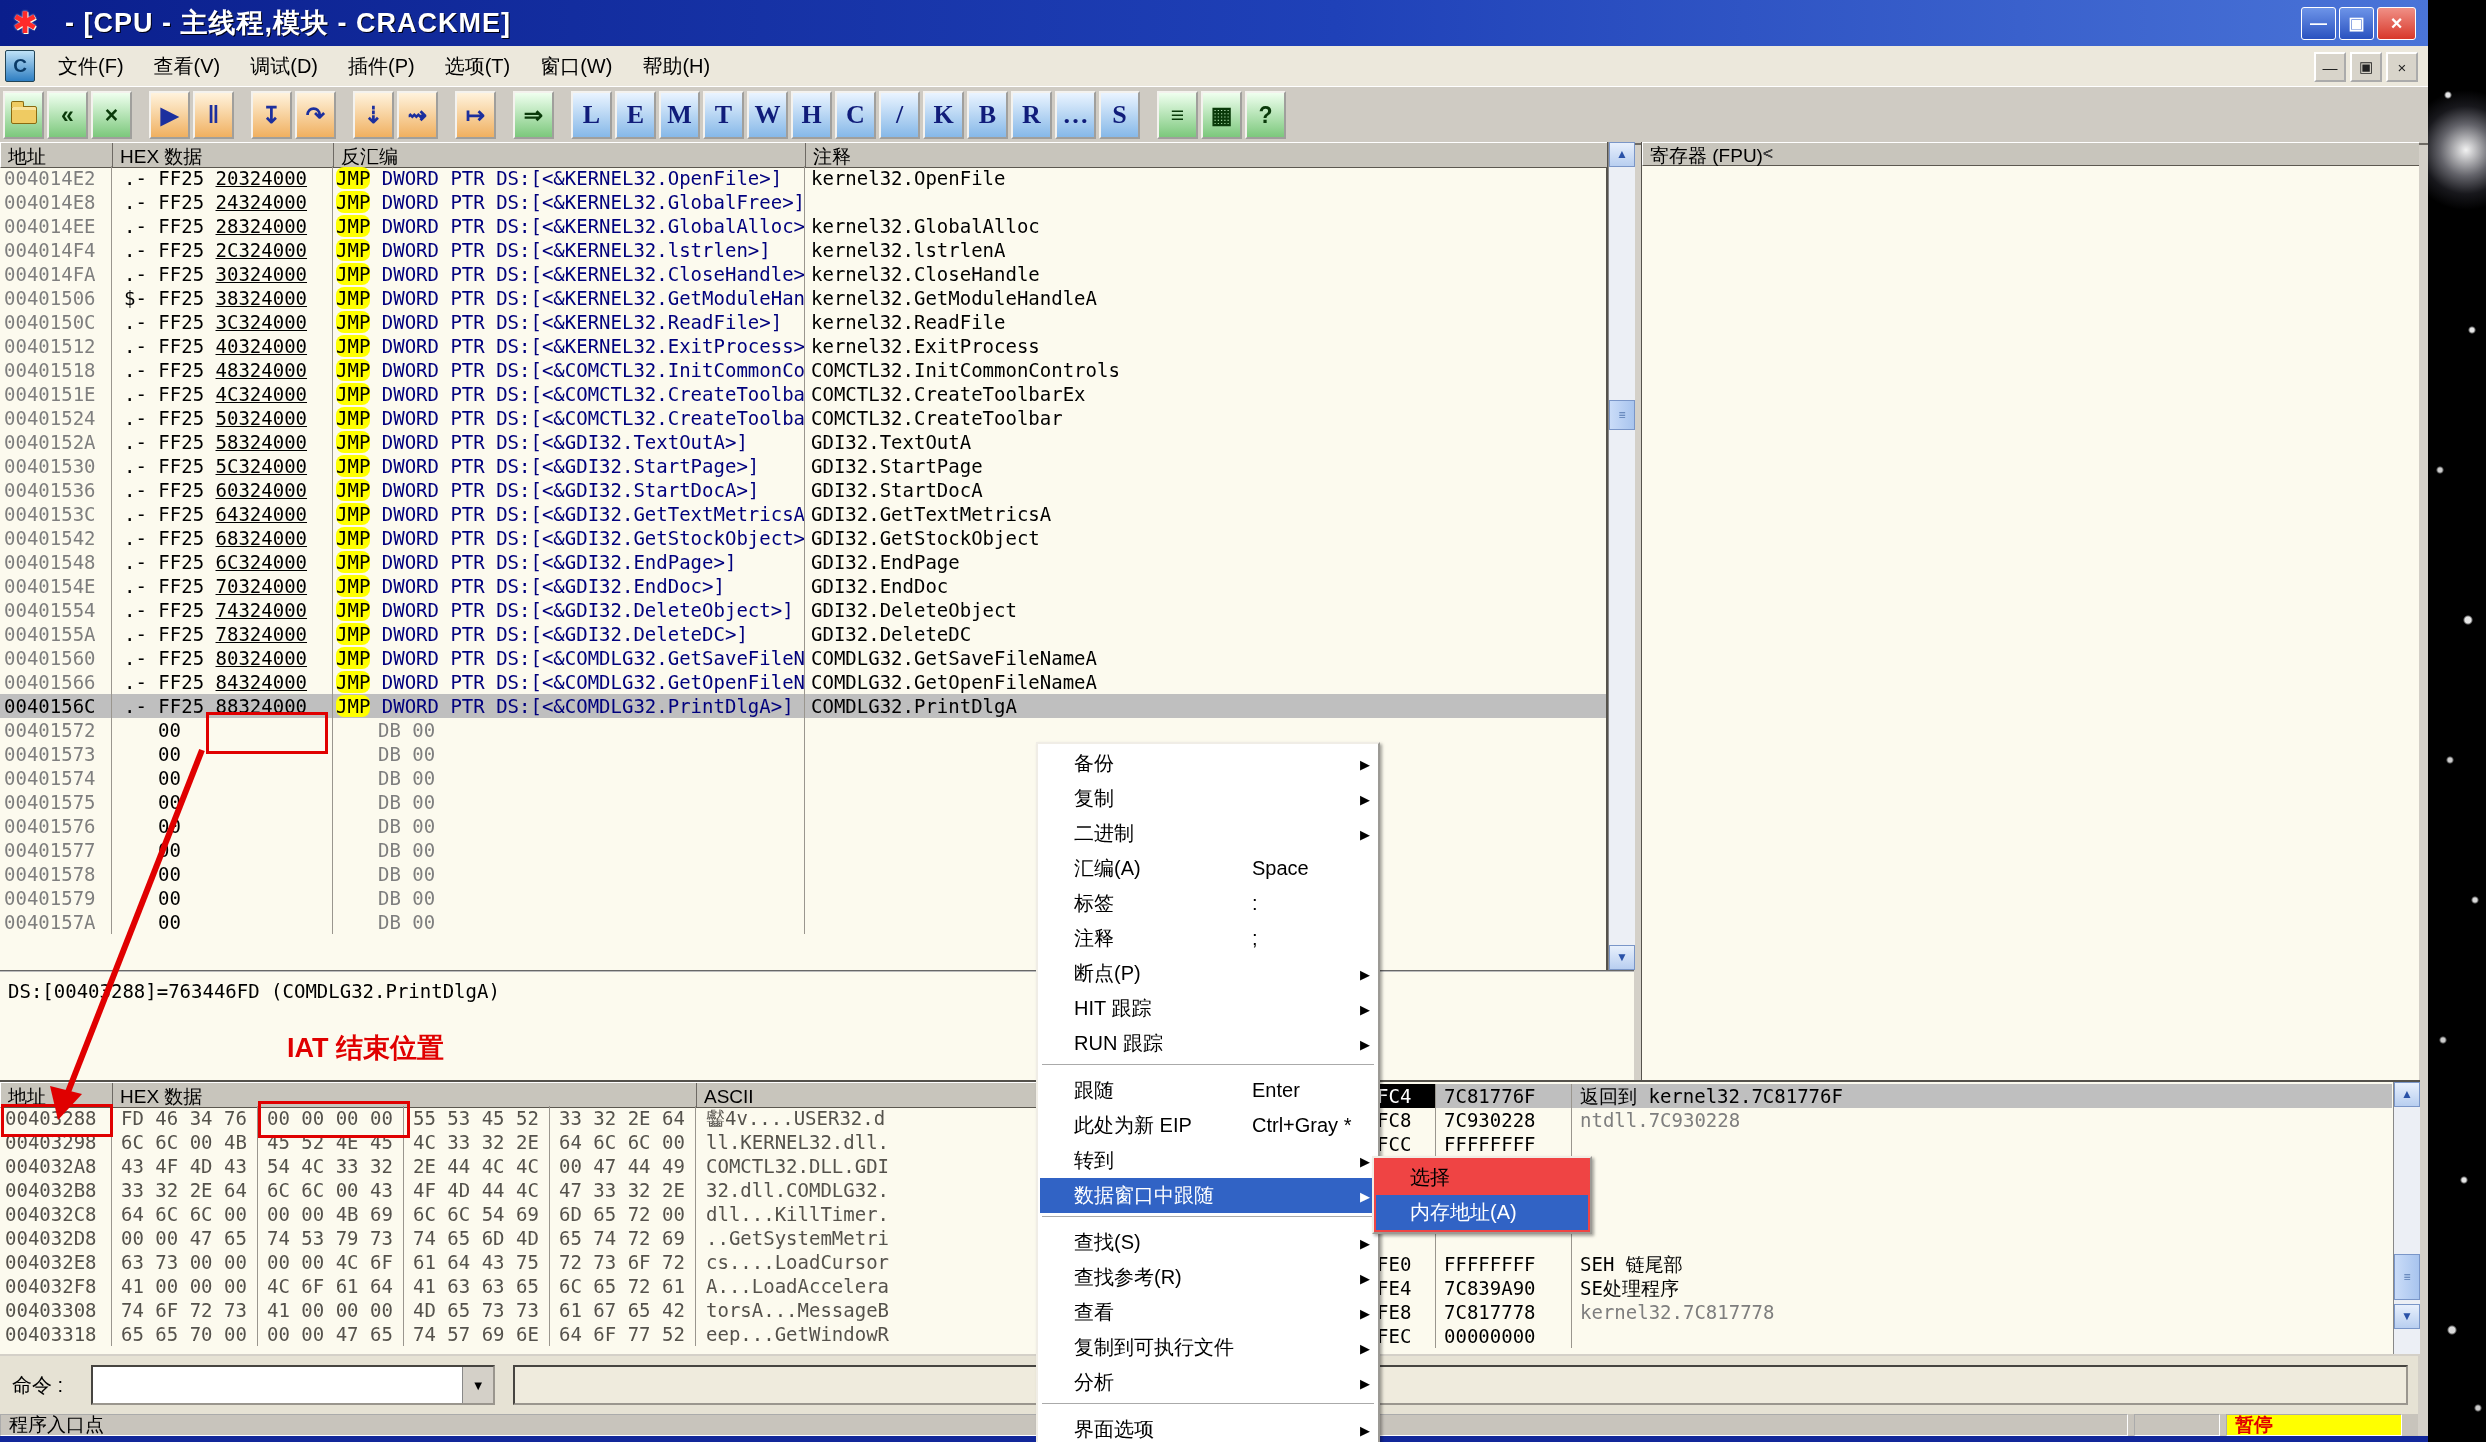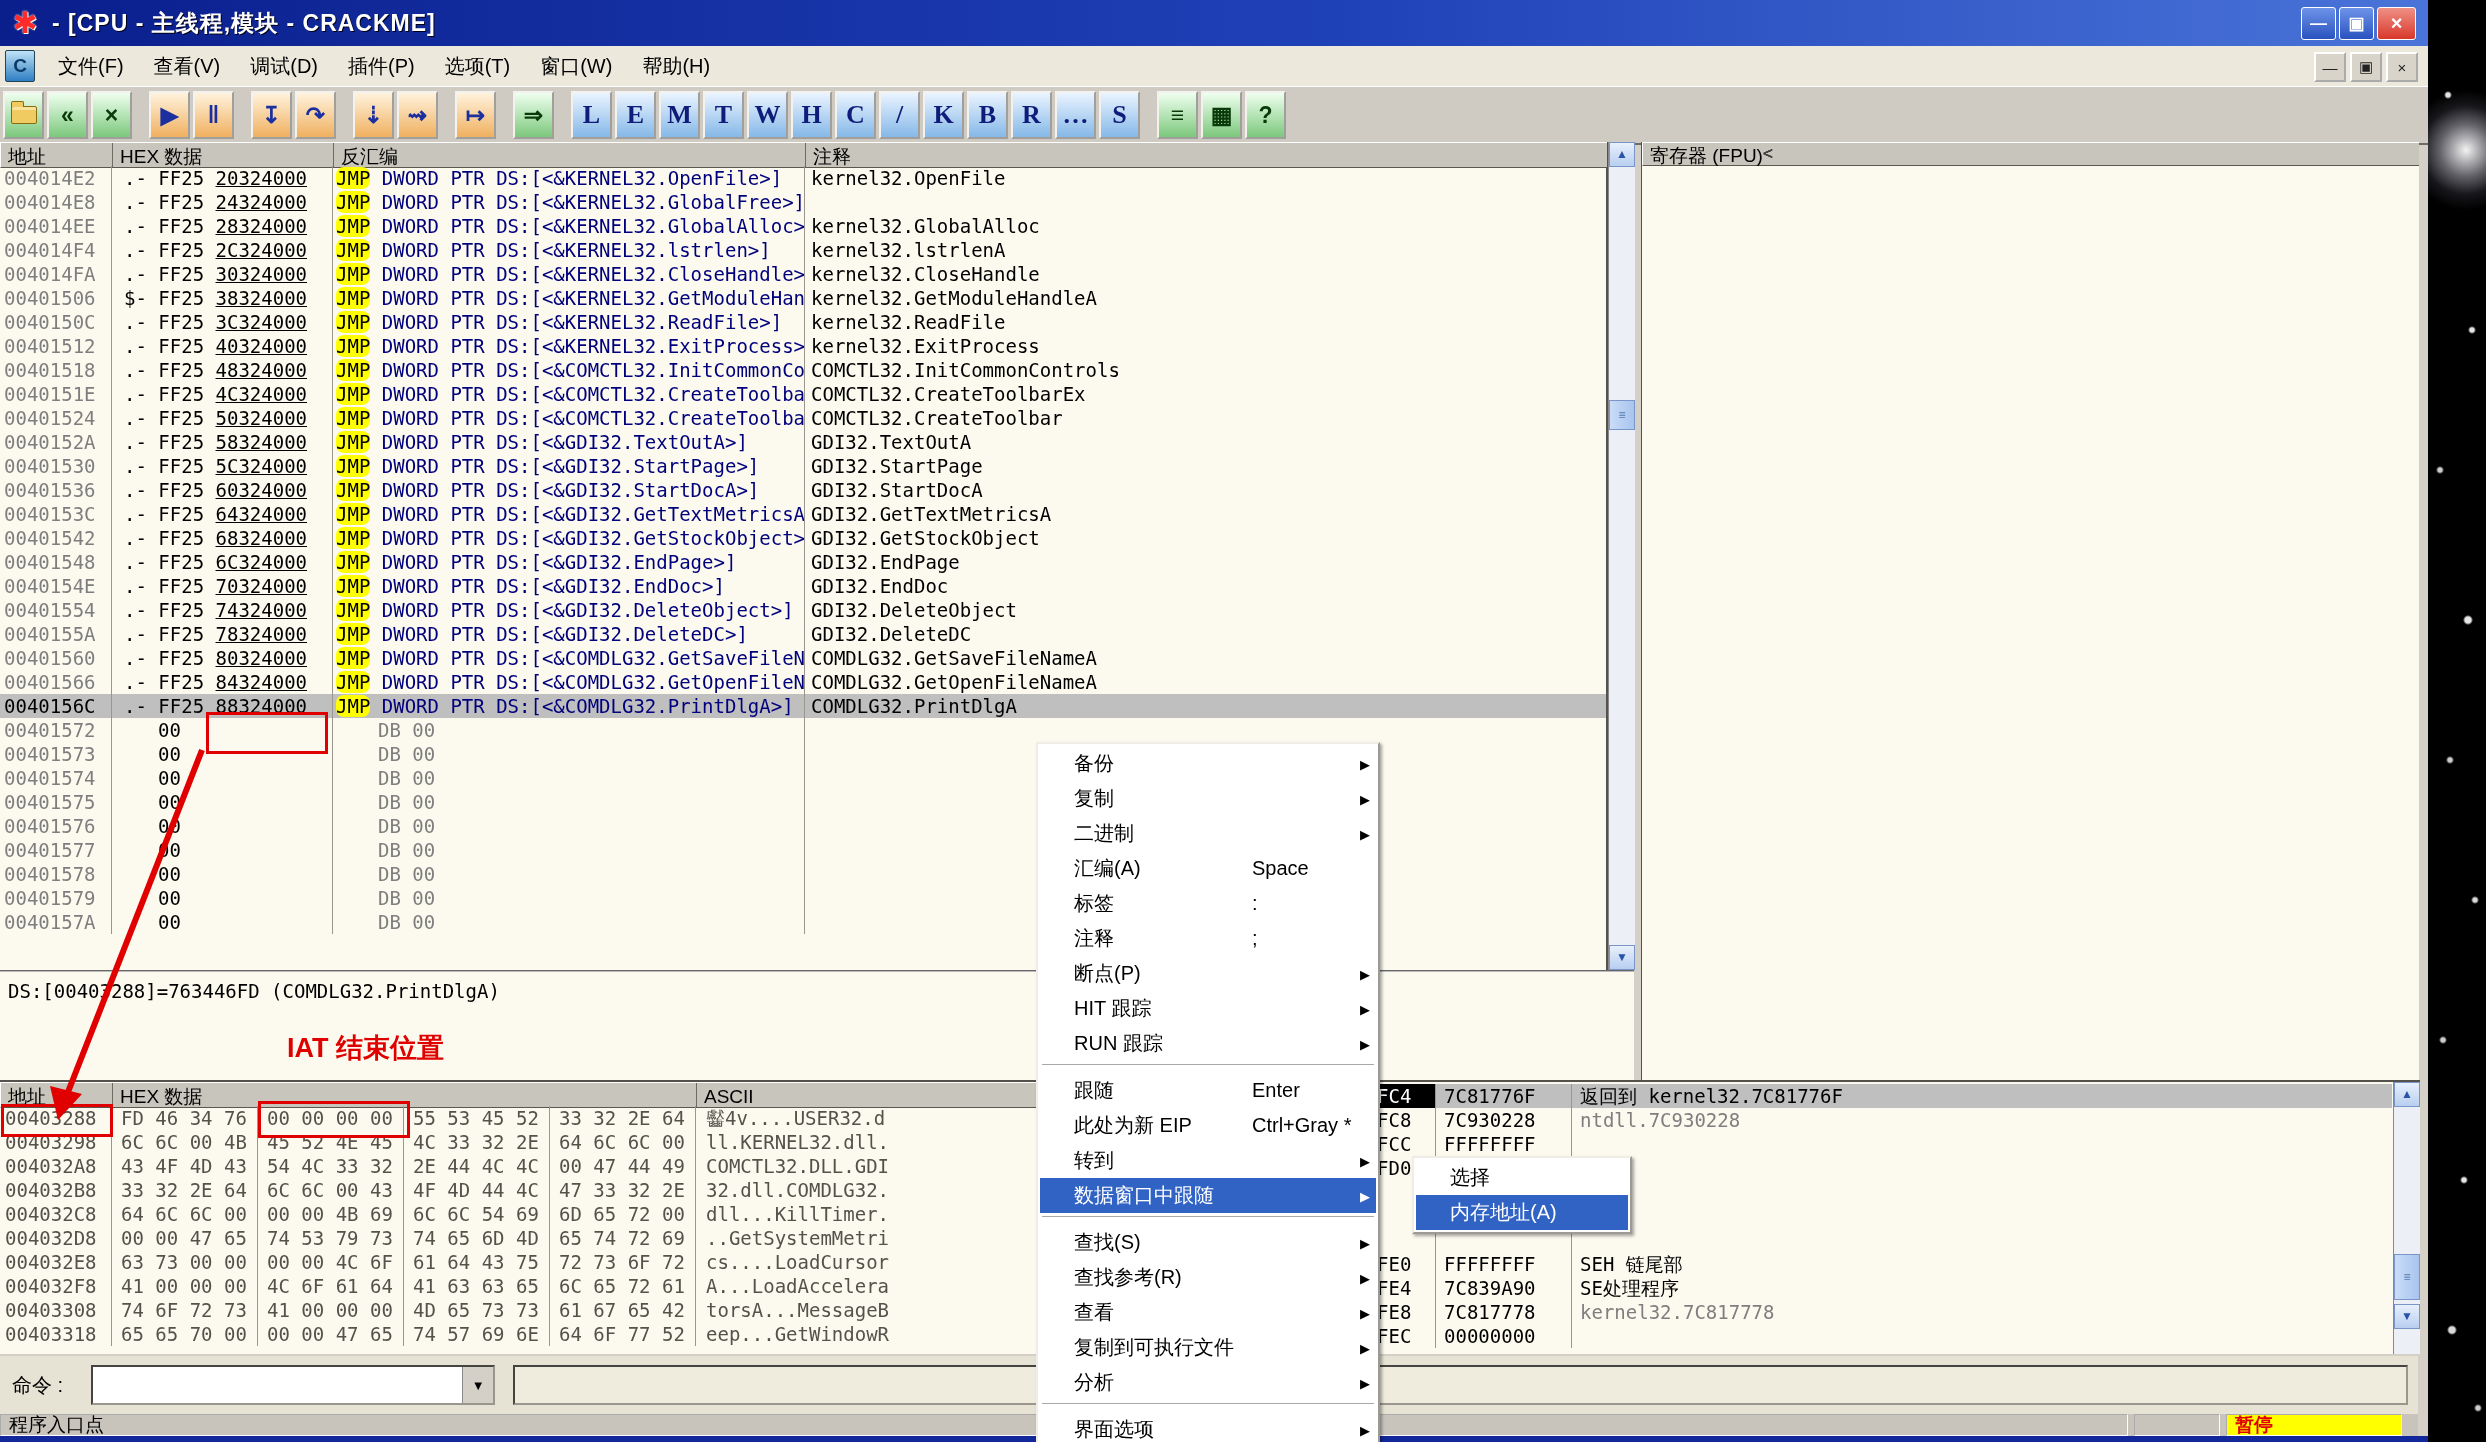--- a/index.html
+++ b/index.html
@@ -21,21 +21,21 @@
       radial-gradient(circle at 24px 1330px, rgba(255,255,255,.85) 0 3px, transparent 5px),
       radial-gradient(circle at 50px 1408px, rgba(255,255,255,.8) 0 2px, transparent 4px);}
   
   #win{position:absolute;left:0;top:0;width:2428px;height:1442px;background:#D4D0C8;}
   
   #titlebar{position:absolute;left:0;top:0;width:100%;height:46px;
     background:linear-gradient(90deg,#0A1E8C 0%,#1F41B8 55%,#4A74D8 100%);
     display:flex;align-items:center;color:#fff;}
   #appicon{width:34px;height:34px;margin-left:8px;font-size:30px;line-height:34px;text-align:center;
     color:#FF2A2A;text-shadow:0 0 2px #fff,1px 1px 0 #ffd;}
-  #title{font-size:23px;font-weight:bold;margin-left:10px;letter-spacing:1px;
+  #title{font-size:27px;font-weight:bold;margin-left:23px;letter-spacing:1px;
     text-shadow:1px 1px 0 #001;white-space:nowrap;}
   .tbtns{position:absolute;right:12px;top:7px;display:flex;gap:3px;}
   .tbtn{width:33px;height:31px;border:1px solid #fff;border-radius:3px;color:#fff;font-size:17px;
     font-weight:bold;display:flex;align-items:center;justify-content:center;
     background:linear-gradient(#6D94E8,#2A52C0);}
   .tbtn.close{background:linear-gradient(#F09086,#D8382A);width:37px;font-size:20px;}
   
   #menubar{position:absolute;left:0;top:46px;width:100%;height:40px;background:#ECE8DC;
     border-bottom:1px solid #9a968e;display:flex;align-items:center;}
   #cpuicon{width:28px;height:30px;margin:0 8px 0 5px;background:linear-gradient(#BFE2F7,#2E7EC2);
@@ -136,21 +136,21 @@
   #bottomstrip{position:absolute;left:0;top:1436px;width:2428px;height:6px;background:#12279A;}
   
   #ctxmenu{position:absolute;left:1036px;top:742px;width:336px;background:#FFFFFF;
     border:2px outset #f0ede6;box-shadow:2px 2px 3px rgba(0,0,0,.35);padding:2px;z-index:50;}
   .mitem{position:relative;height:35px;line-height:35px;font-size:20px;color:#000;padding-left:34px;white-space:nowrap;}
   .mitem .ms{position:absolute;left:212px;}
   .mitem .ma{position:absolute;right:6px;font-size:13px;top:1px;}
   .mitem.hl{background:#3163C5;color:#fff;}
   .mitem.sep{height:9px;line-height:9px;padding:0;}
   .mitem.sep::after{content:"";display:block;margin:3px 2px;border-top:1px solid #aaa;border-bottom:1px solid #fff;}
-  #submenu{position:absolute;left:1412px;top:1156px;width:212px;background:#ffffff;
+  #submenu{position:absolute;left:1372px;top:1156px;width:212px;background:#ef4444;
     border:2px outset #f0ede6;box-shadow:2px 2px 3px rgba(0,0,0,.35);padding:2px;z-index:60;}
   
   .redbox{position:absolute;border:3px solid #E00000;z-index:40;}
   #arrowsvg{position:absolute;left:0;top:0;width:2486px;height:1442px;z-index:45;pointer-events:none;}
 </style>
 </head>
 <body>
 
 <div id="root">
   <div id="desktop"></div>

